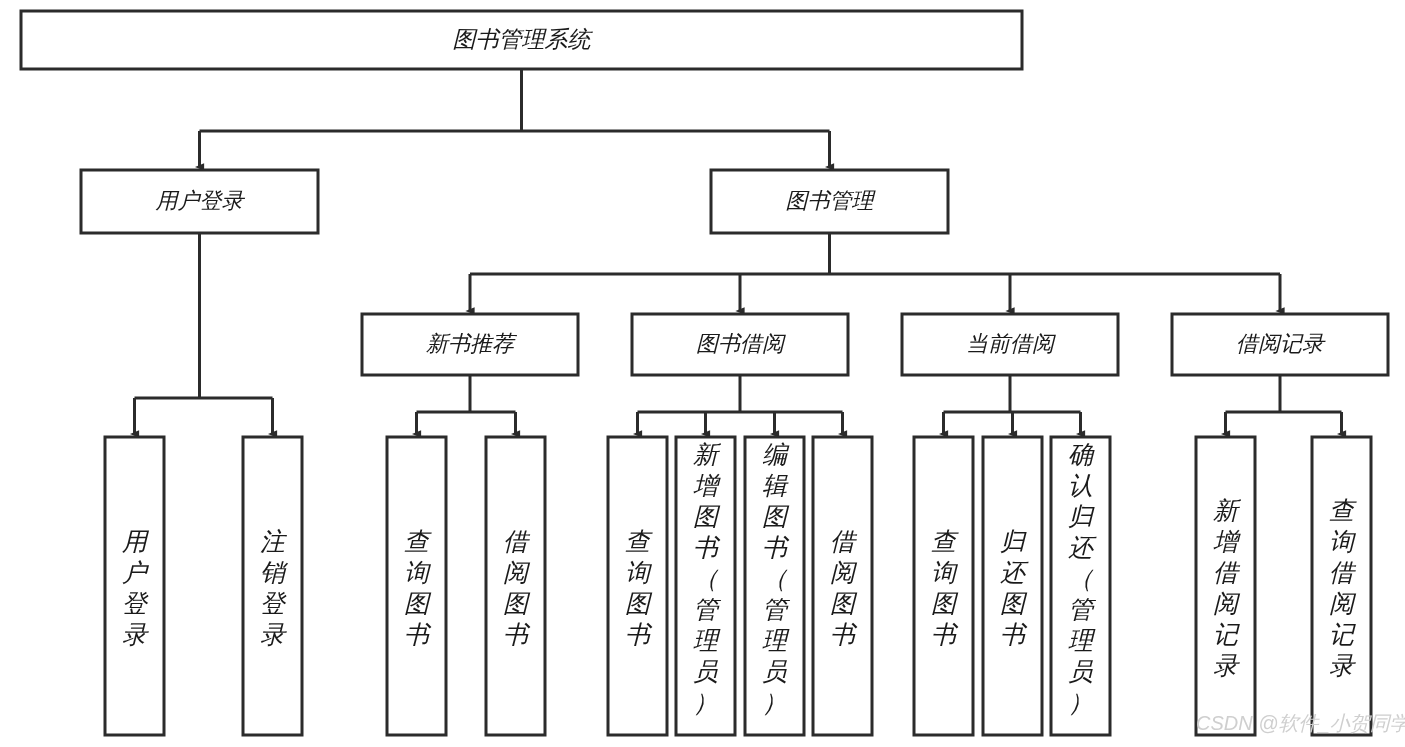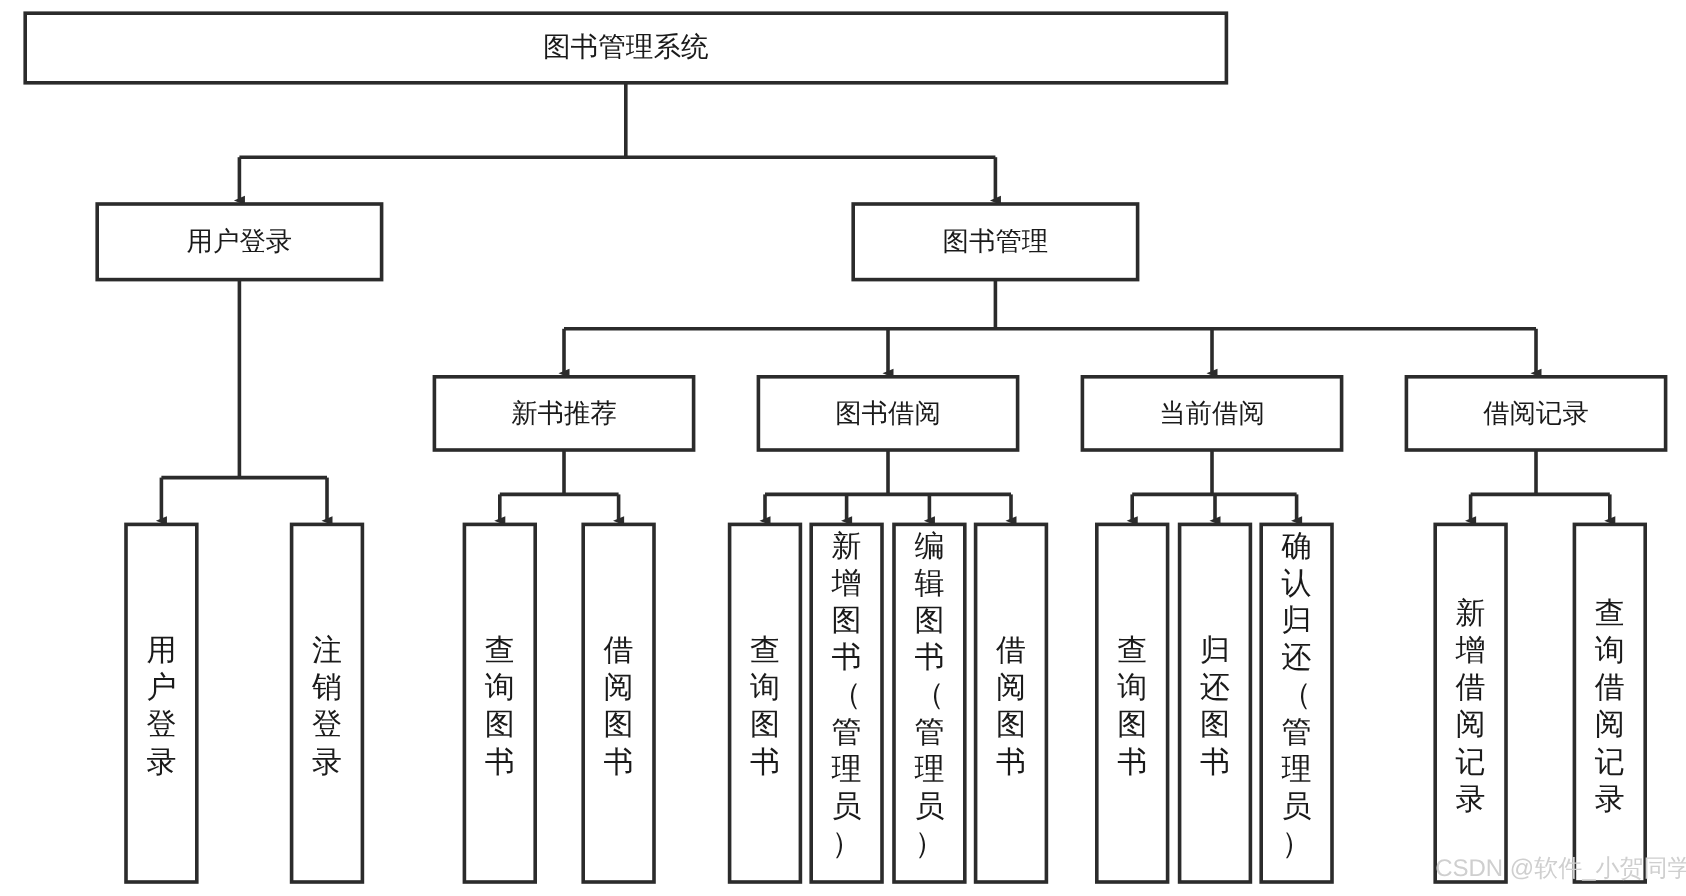--- a/index.html
+++ b/index.html
@@ -1,18 +1,18 @@
 <!DOCTYPE html>
 <html><head>
 <meta charset="utf-8">
 <style>
   html,body{margin:0;padding:0;background:#ffffff;}
   body{width:1405px;height:747px;overflow:hidden;
        font-family:"Liberation Sans","DejaVu Sans",sans-serif;}
-  #diagram-root{position:relative;width:1405px;height:747px;background:#fff;}
+  #diagram-root{position:relative;width:1405px;height:747px;background:#fff;font-style:italic;}
   svg#diagram-svg{position:absolute;left:0;top:0;width:1405px;height:747px;}
   .node-rect{fill:#ffffff;stroke:#2b2b2b;stroke-width:3;}
   .edge-line{stroke:#2b2b2b;stroke-width:3;fill:none;stroke-linecap:butt;}
   .node-label{fill:#1a1a1a;font-family:"Liberation Sans","DejaVu Sans",sans-serif;
               font-size:22px;text-anchor:middle;dominant-baseline:middle;}
   .node-label-root{font-size:23px;}
   .vert-label{fill:#1a1a1a;font-family:"Liberation Sans","DejaVu Sans",sans-serif;
               font-size:25px;}
   .vert-char{text-anchor:middle;}
   .watermark{fill:#cfcfcf;font-family:"Liberation Sans","DejaVu Sans",sans-serif;

